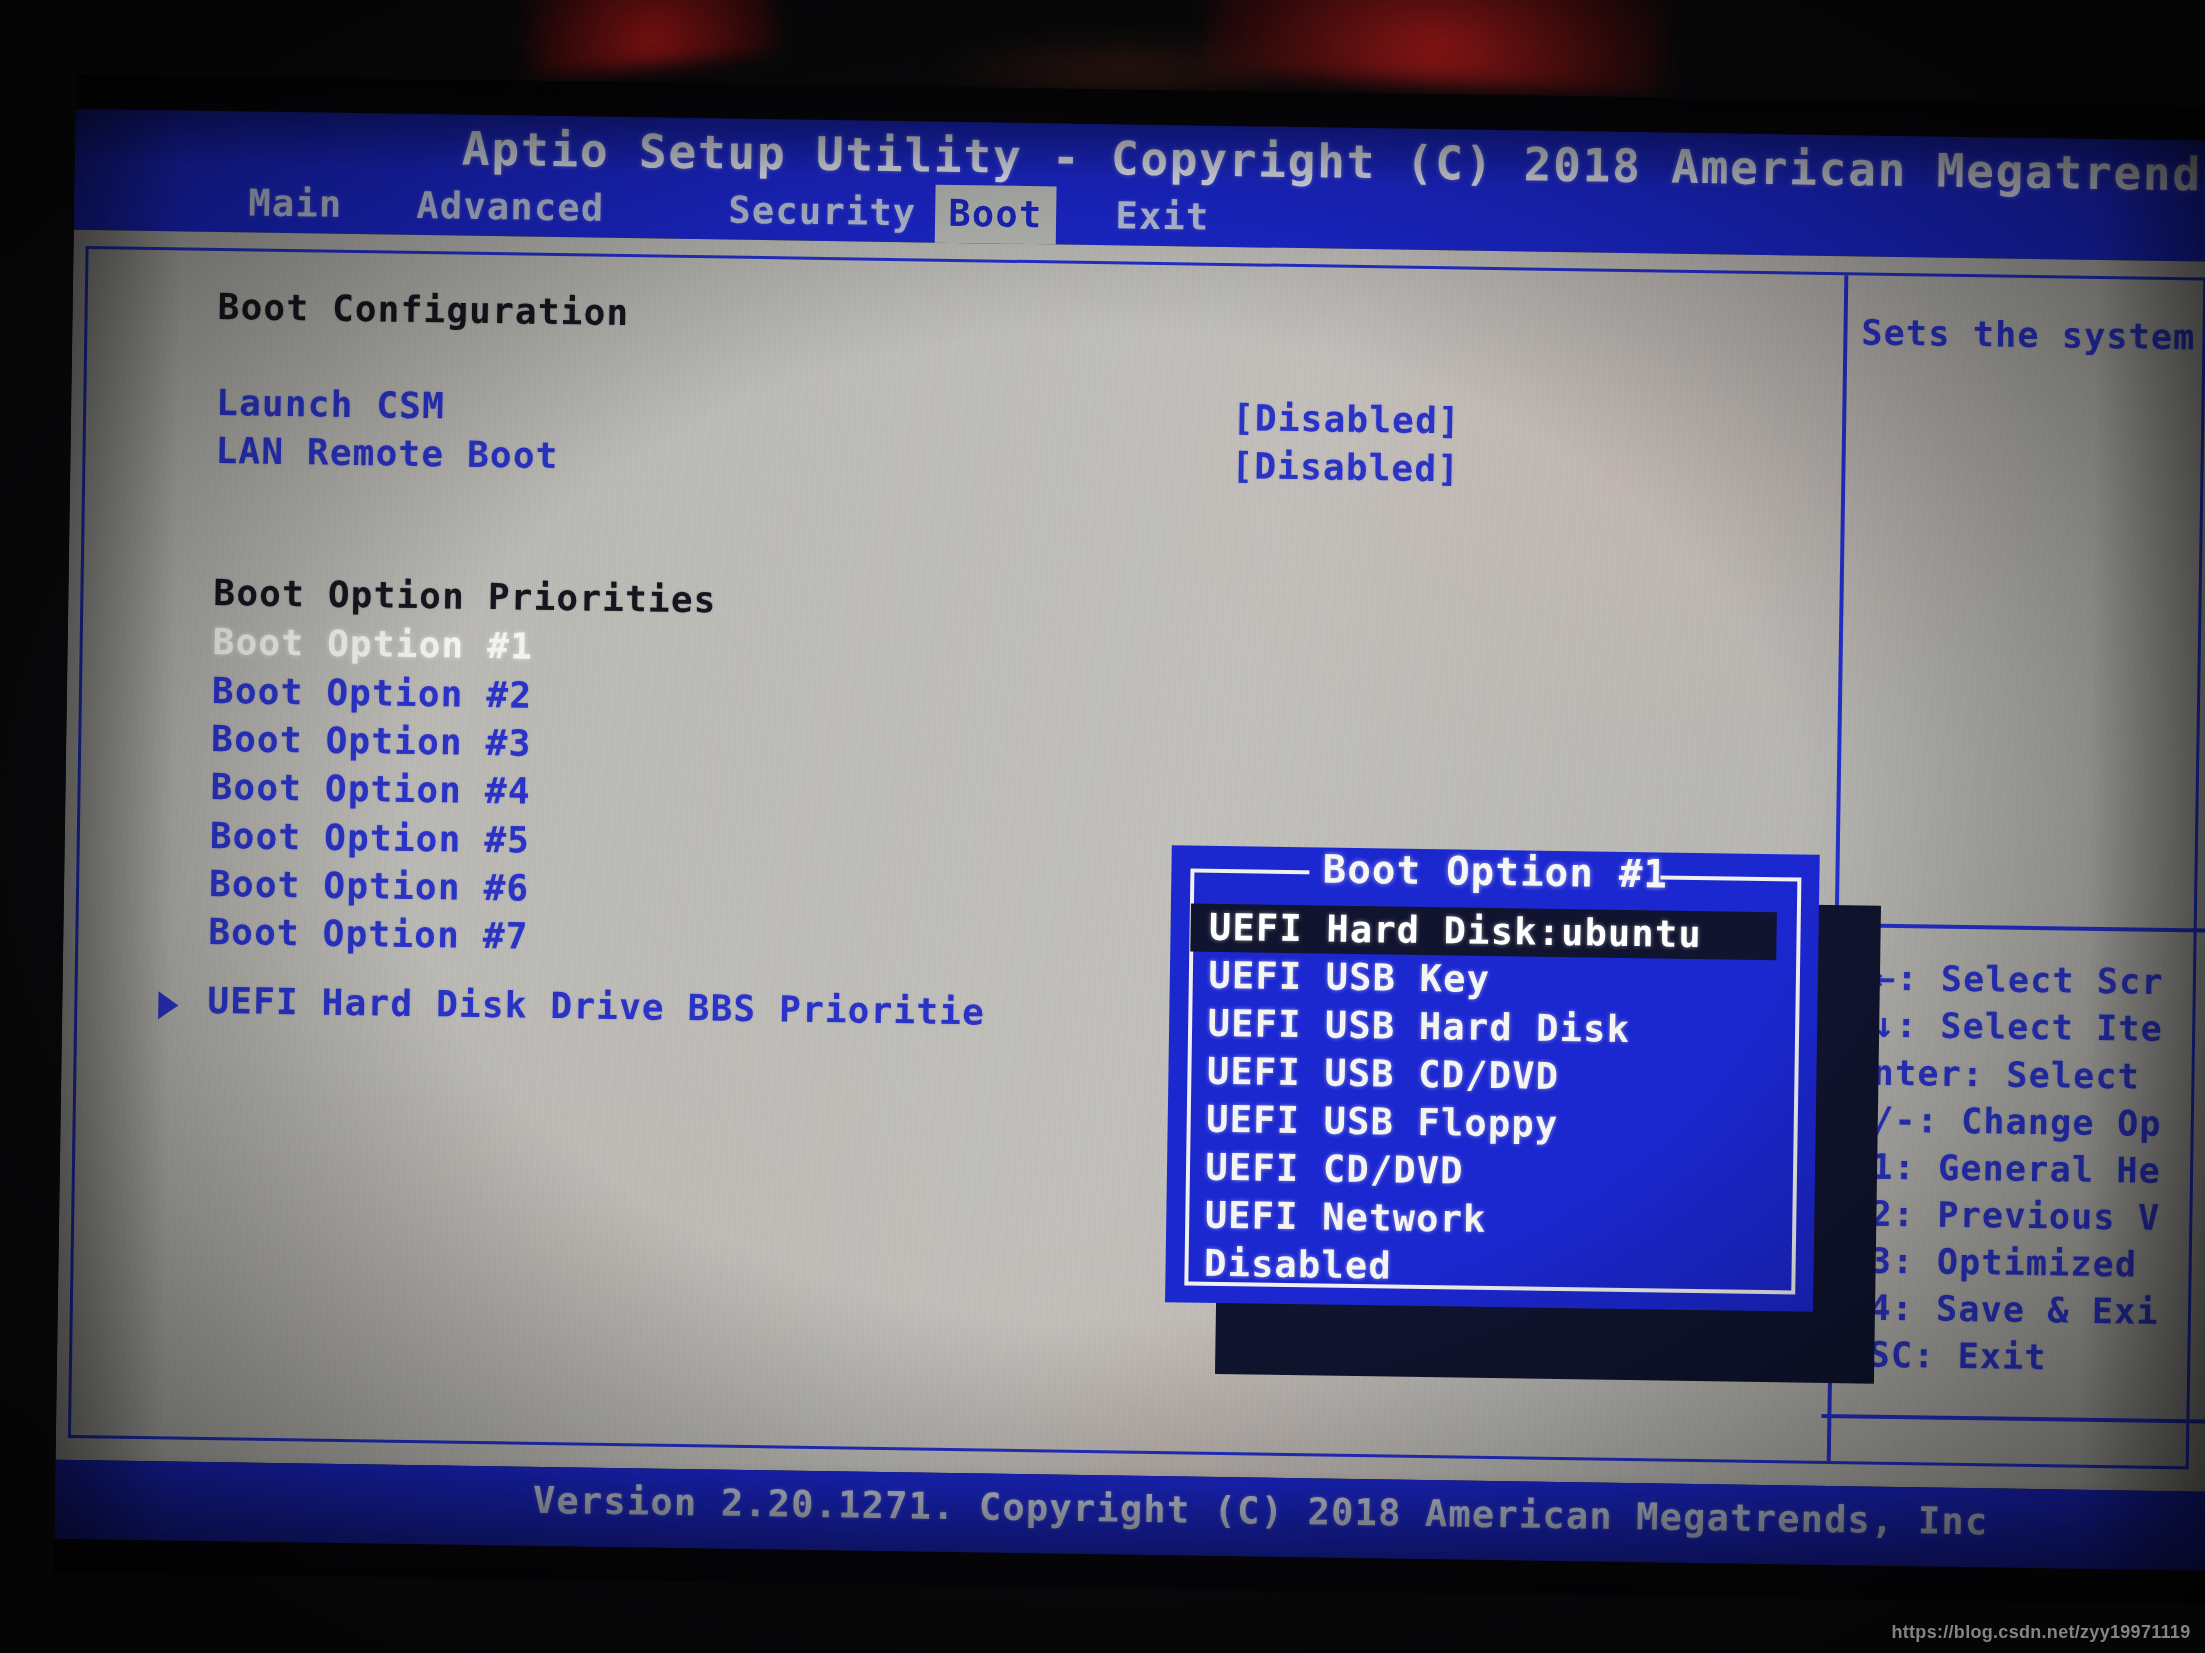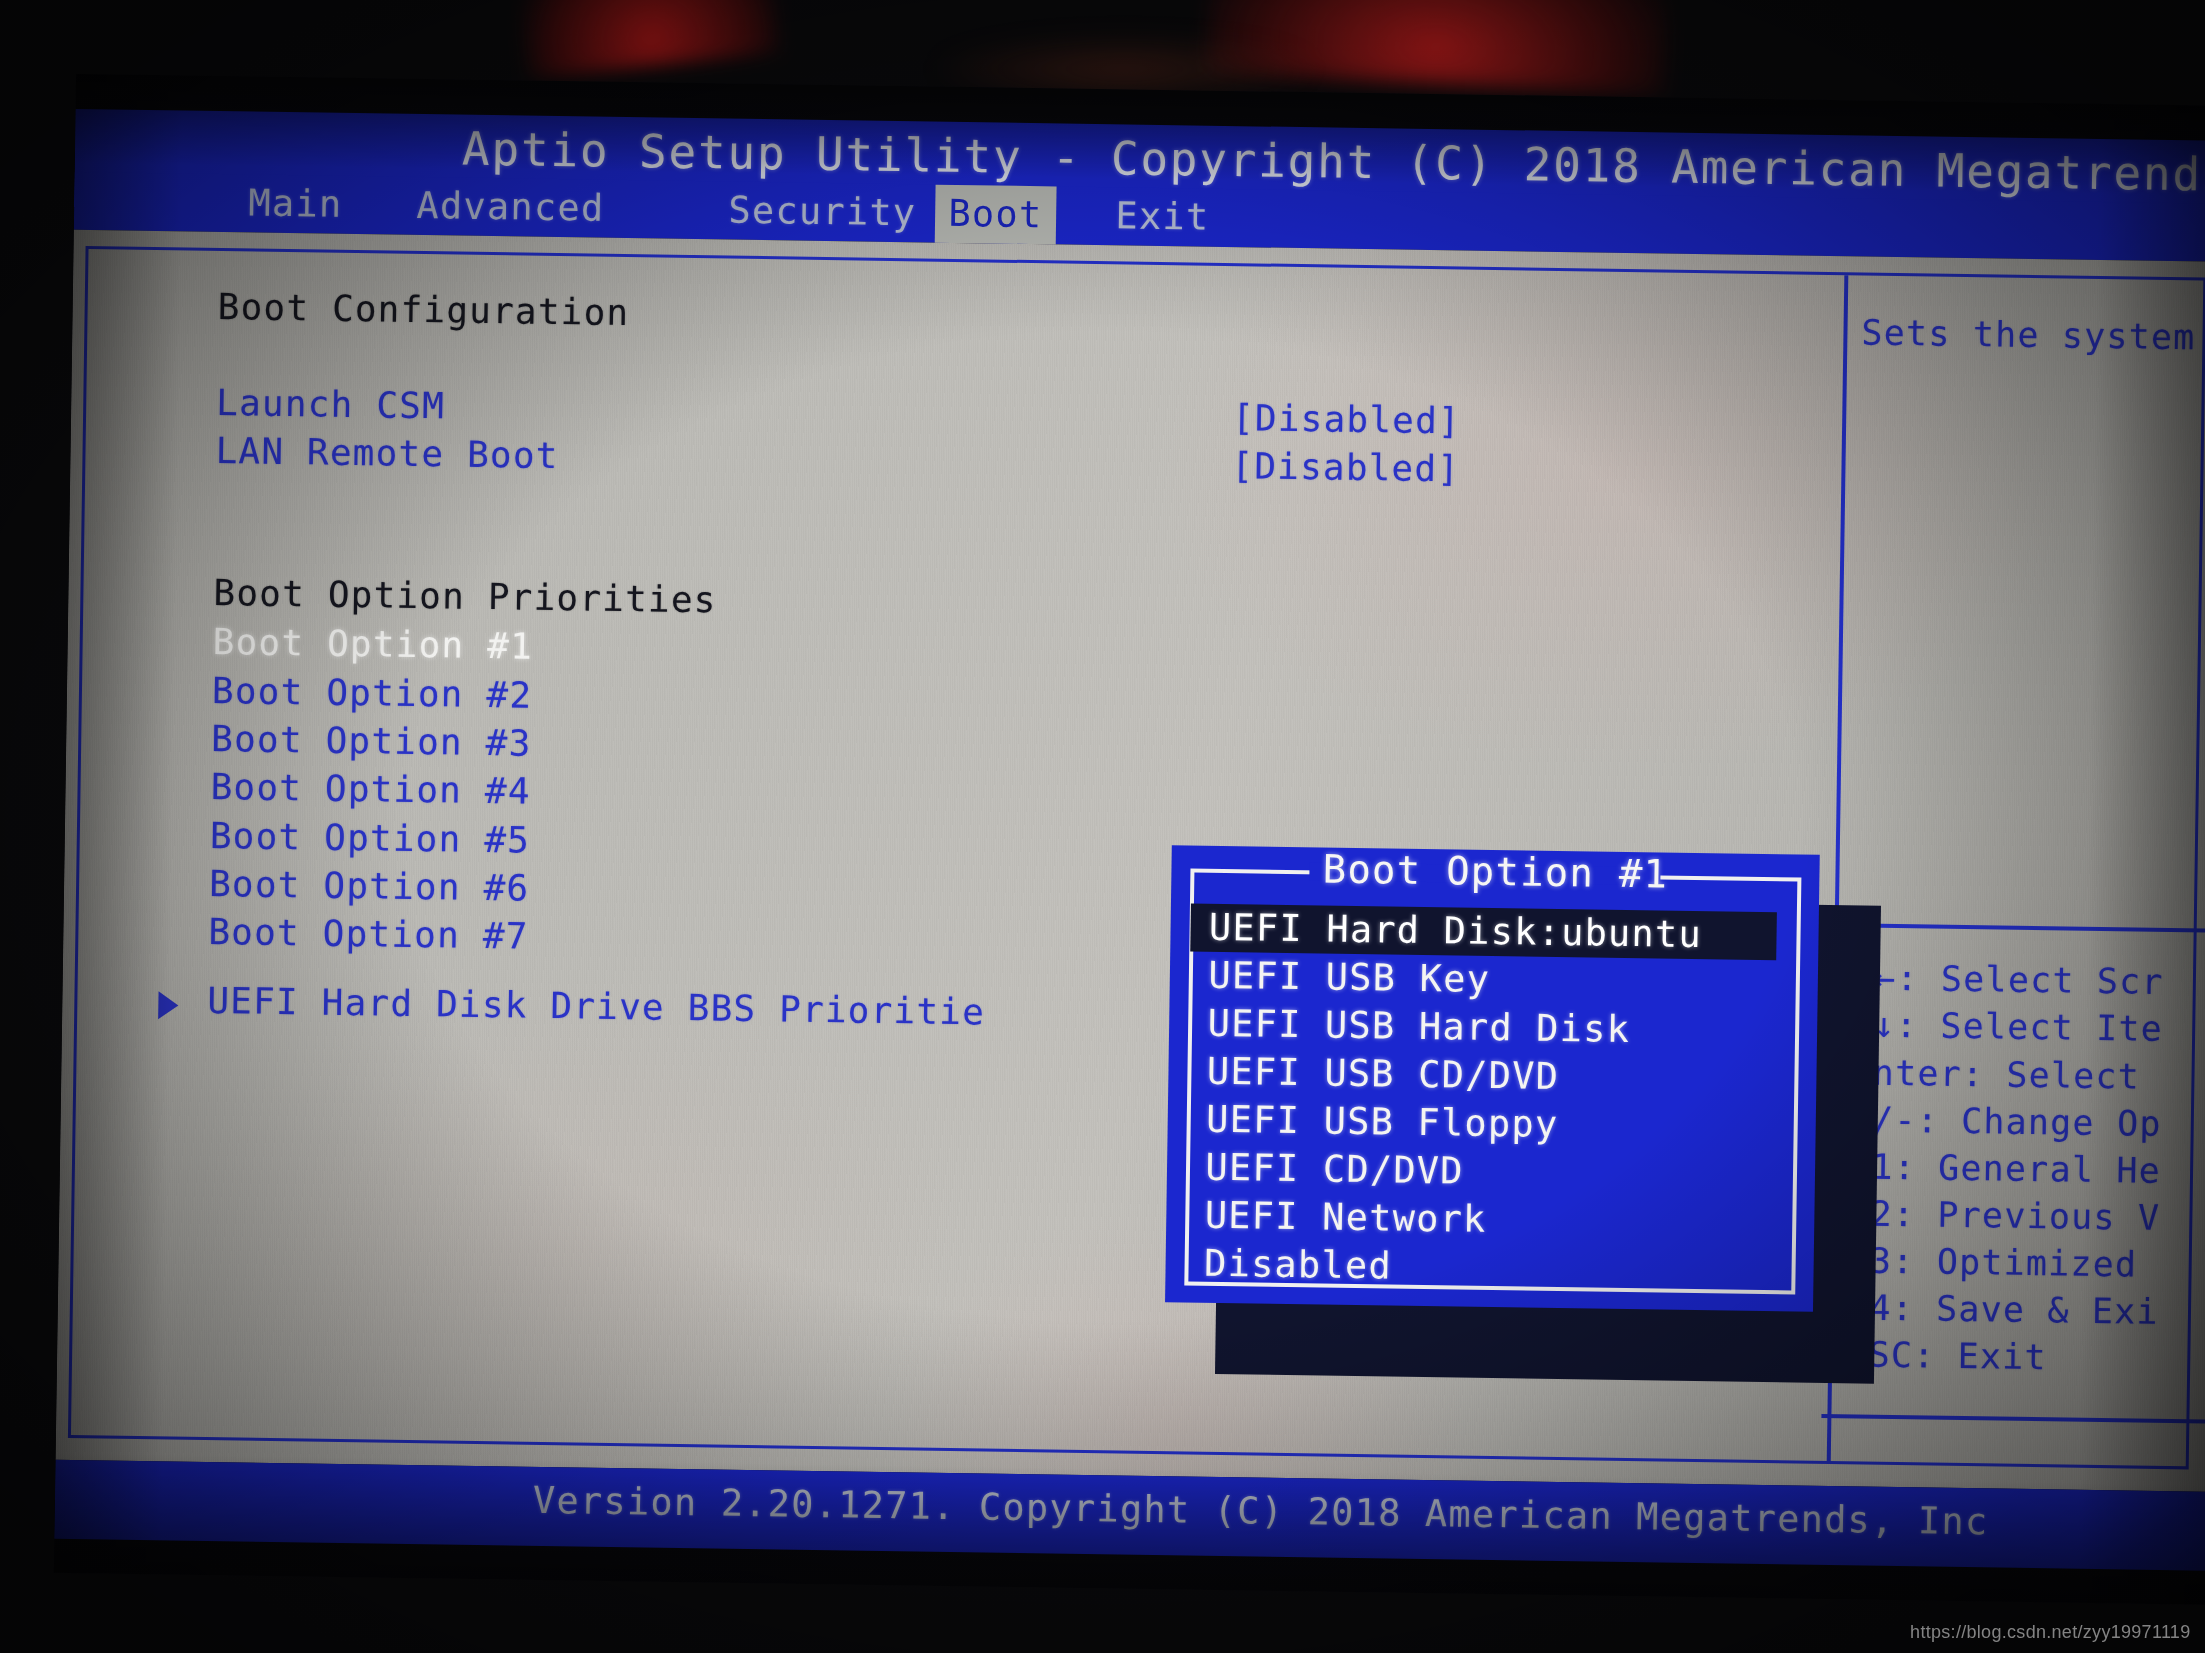--- a/index.html
+++ b/index.html
@@ -13,20 +13,21 @@
   body {
     font-family: "DejaVu Sans Mono", "Liberation Mono", monospace;
   }
 
   
   #photo {
     position: absolute;
     inset: 0;
     background: #0a0a0c;
     overflow: hidden;
+    font-weight: bold;
   }
   .red-glow-a {
     position: absolute;
     left: 520px; top: -73px;
     width: 254px; height: 139px;
     background: radial-gradient(ellipse at 50% 80%, rgba(190,25,25,.95) 0%, rgba(120,14,14,.55) 55%, rgba(0,0,0,0) 78%);
     transform: rotate(-6deg);
     filter: blur(8.5px);
   }
   .red-glow-b {

